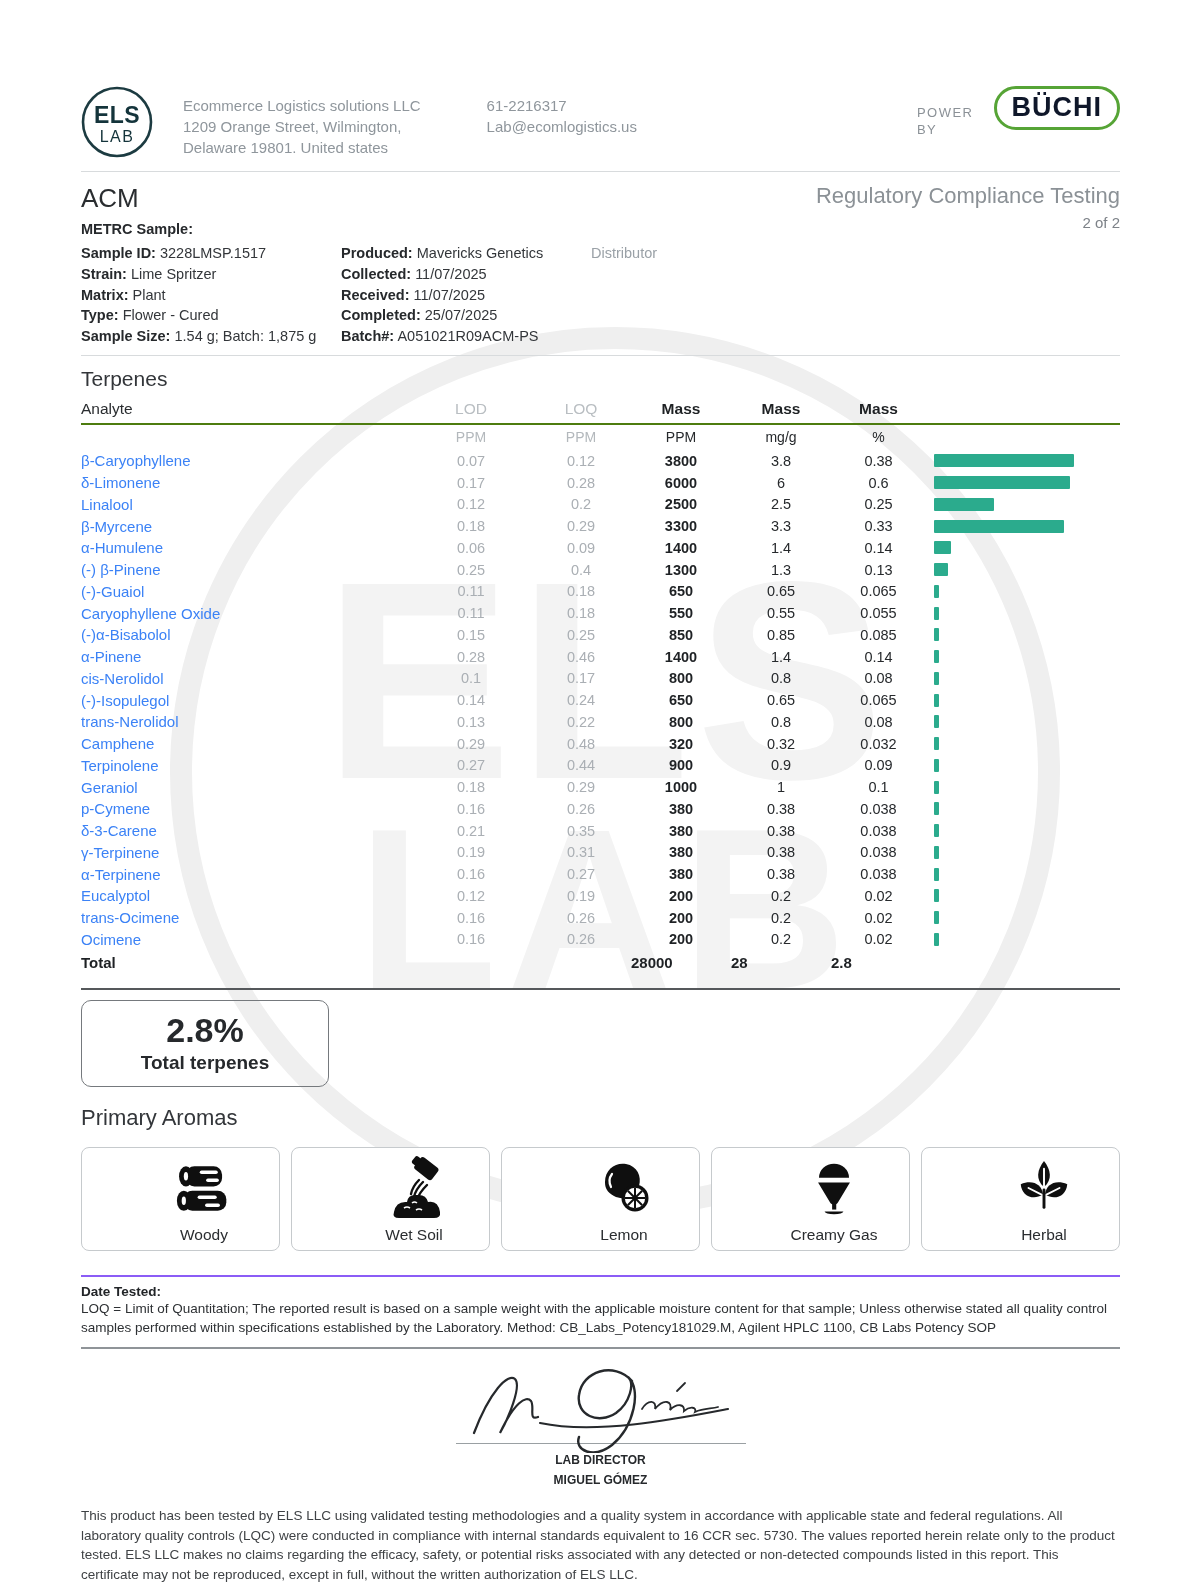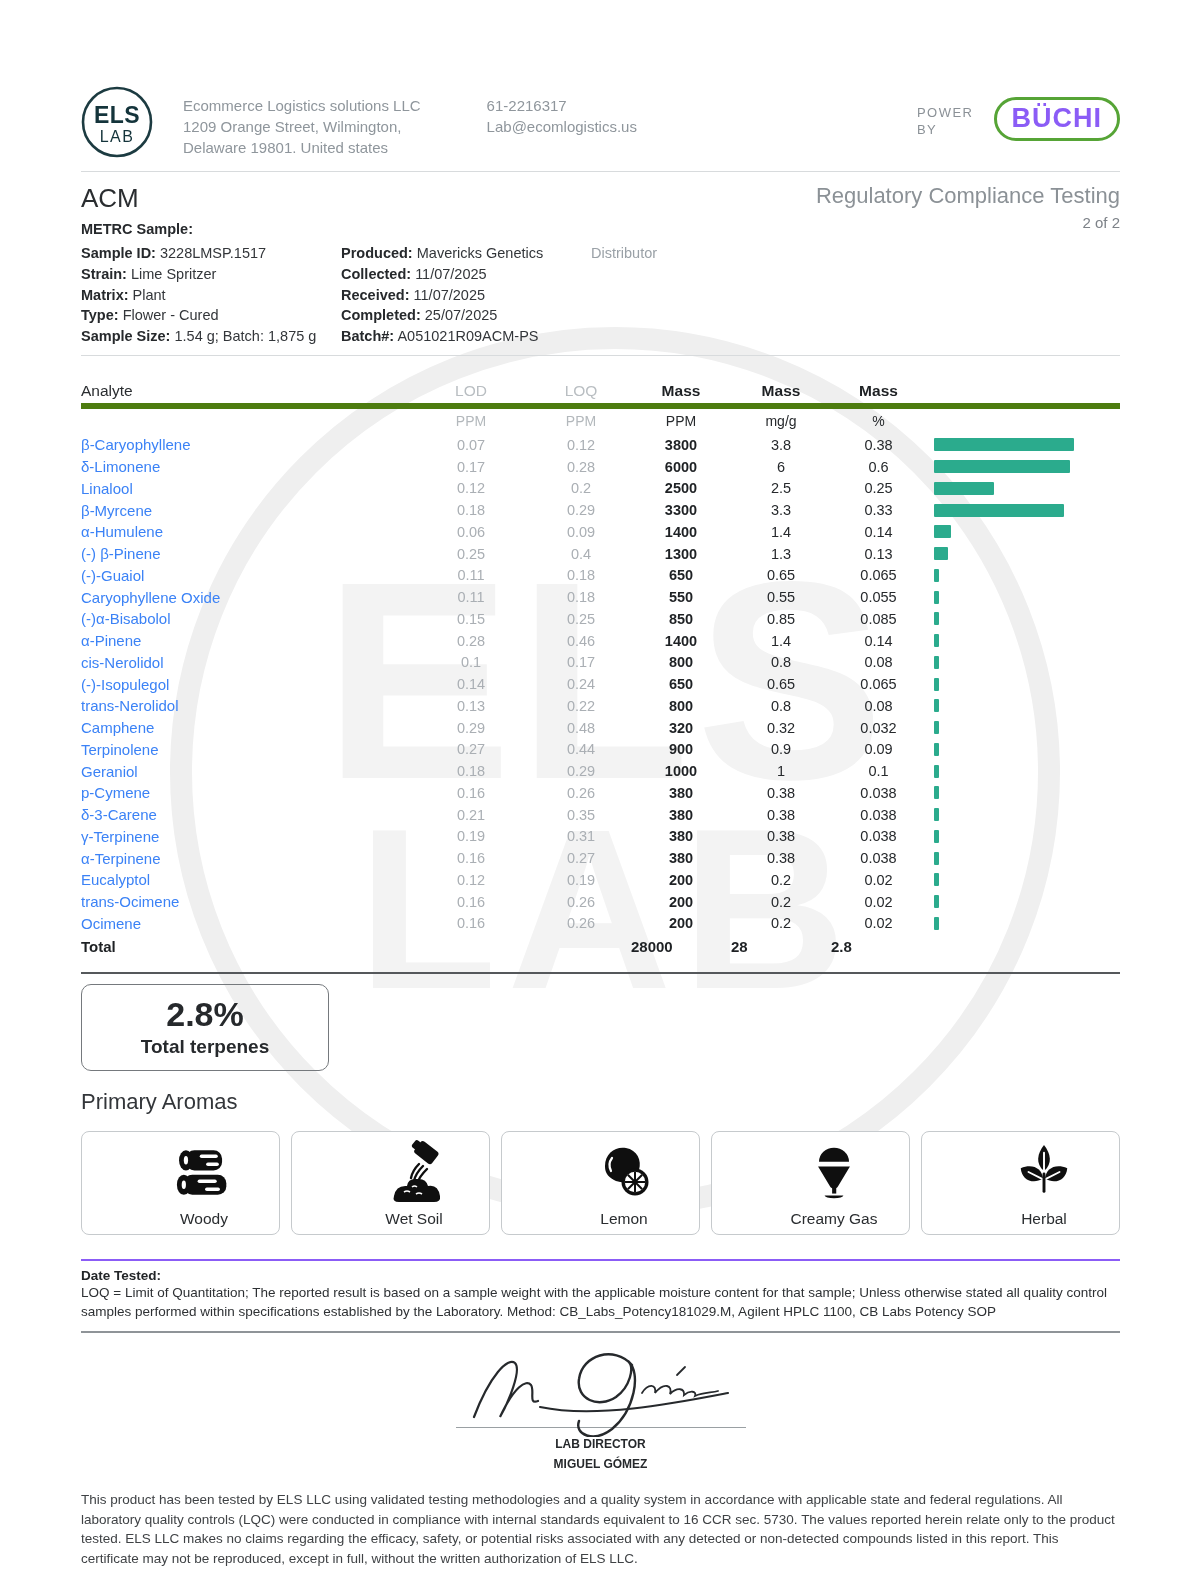--- a/index.html
+++ b/index.html
@@ -12,42 +12,42 @@
 
   .content { position:relative; z-index:1; padding:86px 81px 0 81px; }
 
   
   .hdr { display:flex; align-items:flex-start; }
   .hdr .logo { width:72px; height:72px; flex:0 0 72px; }
   .hdr .company { margin-left:30px; color:#8f969c; font-size:15px; line-height:21px; padding-top:9px; }
   .hdr .contact { margin-left:66px; color:#8f969c; font-size:15px; line-height:21px; padding-top:9px; }
   .hdr .spacer { flex:1; }
   .powerby { color:#8b9197; font-size:13px; line-height:17px; letter-spacing:1.5px; padding-top:18px; margin-right:20px; }
-  .buchi { margin-top:11px; border:3.5px solid #56a436; border-radius:22px; padding:1px 15px 3px 15px; color:#8b5cf6;
+  .buchi { border:3.5px solid #56a436; border-radius:22px; padding:1px 15px 3px 15px; color:#0f172a;
            font-size:27px; font-weight:bold; letter-spacing:1px; line-height:34px; }
   .rule  { border:none; border-top:1px solid #d8dbdd; margin-top:13px; }
 
   
   .title-row { display:flex; justify-content:space-between; margin-top:11px; }
   .client { font-size:26px; font-weight:500; color:#2a2d30; }
   .metrc  { font-size:14.5px; font-weight:bold; margin-top:7px; color:#26292c; }
   .report-title { font-size:22px; color:#8b9196; }
   .report-page  { font-size:15px; color:#7d8288; text-align:right; margin-top:5px; }
   .sample-grid { display:flex; margin-top:6px; font-size:14.5px; line-height:20.8px; }
   .sg-col1 { width:260px; }
   .sg-col2 { width:250px; }
   .sg-lab { font-weight:bold; color:#26292c; }
   .sg-val { color:#33363a; }
   .distributor { color:#9aa1a7; font-size:14.5px; }
   .rule2 { border:none; border-top:1px solid #d8dbdd; margin-top:8px; }
 
   
   .sec-title { font-size:21px; font-weight:400; color:#33363a; margin-top:11px; }
   .tgrid { display:grid; grid-template-columns:330px 120px 100px 100px 100px 95px 1fr; align-items:center; }
-  .thead { margin-top:23px; height:30px; border-bottom:6px solid #4d7c0f; }
+  .thead { margin-top:4px; height:30px; border-bottom:2px solid #4d7c0f; }
   .thead .h  { font-size:15.5px; }
   .h-analyte { color:#2a2d30; }
   .h-gray { color:#b9bec2; text-align:center; }
   .h-mass { color:#1e2124; font-weight:bold; text-align:center; }
   .tunits { height:25px; font-size:14px; }
   .u-gray { color:#b3b8bc; text-align:center; }
   .u-dark { color:#26292c; text-align:center; }
   .trow { height:21.75px; }
   .trow .name { font-size:15px; color:#3b82f6; }
   .trow .num  { font-size:14.5px; text-align:center; }
@@ -149,20 +149,21 @@
           <div><span class="sg-lab">Collected:</span> <span class="sg-val">11/07/2025</span></div>
           <div><span class="sg-lab">Received:</span> <span class="sg-val">11/07/2025</span></div>
           <div><span class="sg-lab">Completed:</span> <span class="sg-val">25/07/2025</span></div>
           <div><span class="sg-lab">Batch#:</span> <span class="sg-val">A051021R09ACM-PS</span></div>
         </div>
       <div class="distributor">Distributor</div>
     </div>
 
     <hr class="rule2">
 
+    <div class="sec-title">Terpenes</div>
 
     <div class="tgrid thead">
       <span class="h h-analyte">Analyte</span>
       <span class="h h-gray">LOD</span>
       <span class="h h-gray">LOQ</span>
       <span class="h h-mass">Mass</span>
       <span class="h h-mass">Mass</span>
       <span class="h h-mass">Mass</span>
       <span></span>
     </div>

